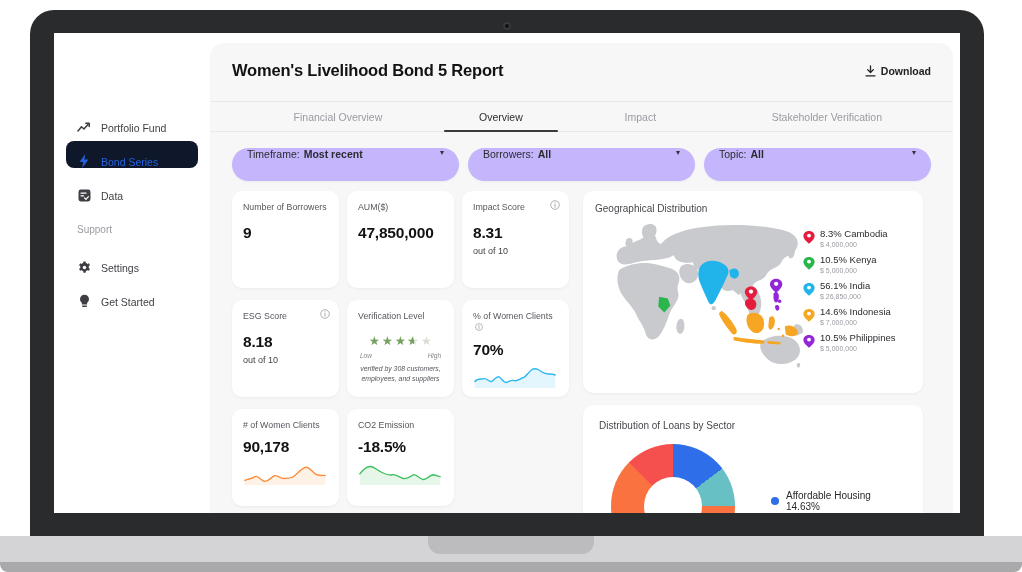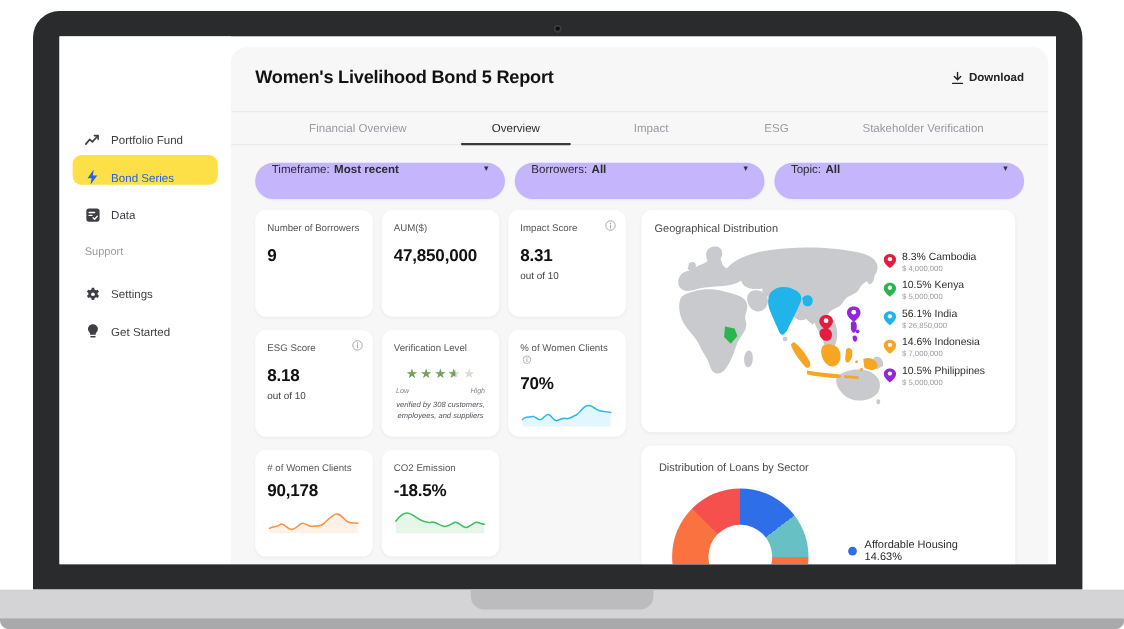--- a/index.html
+++ b/index.html
@@ -7,21 +7,21 @@
   
   .laptop-top{position:absolute;left:30px;top:10px;width:954px;height:526px;background:#2a2b2d;border-radius:24px 24px 0 0}
   .camera{position:absolute;left:50%;top:12px;transform:translateX(-50%);width:8px;height:8px;border-radius:50%;background:#101012;box-shadow:inset 0 0 0 2px #3b3b3e}
   .screen{position:absolute;left:24px;top:23px;right:24px;bottom:23px;background:#fff;overflow:hidden;display:flex}
   .base{position:absolute;left:0;top:536px;width:1022px;height:26px;background:#d4d4d6}
   .base-notch{position:absolute;left:50%;top:0;transform:translateX(-50%);width:166px;height:18px;background:#bcbcbe;border-radius:0 0 12px 12px}
   .base-strip{position:absolute;left:0;top:562px;width:1022px;height:10px;background:#a9a9ab;border-radius:0 0 8px 8px}
   
   .sidebar{width:156px;background:#fff;padding-top:74px;flex:none}
   .nav-item{display:flex;align-items:flex-end;gap:10px;height:27px;margin:0 12px 7px;padding:0 11px;border-radius:8px;font-size:10.5px;color:#3e3e44;cursor:pointer}
-  .nav-item.active{background:#fde047;color:#2563e0}
+  .nav-item.active{background:#0f172a;color:#2563e0}
   .nav-icon{display:flex;align-items:center;justify-content:center;width:14px;height:14px;color:inherit}
   .support-label{margin:22px 23px 12px;font-size:10px;color:#9a9aa2}
   
   .main{flex:1;background:#f7f7f8;border-radius:14px 14px 0 0;margin:10px 7px 0 0;overflow:hidden;position:relative}
   .report-header{display:flex;justify-content:space-between;align-items:center;padding:18px 22px 0}
   .page-title{font-size:16.5px;font-weight:bold;color:#121214;letter-spacing:-0.2px}
   .download{display:flex;align-items:flex-start;gap:5px;font-size:10.5px;font-weight:bold;color:#222;cursor:pointer}
   .hdr-divider{height:1px;background:#e9e9ed;margin-top:21px}
   .tabs{display:flex;padding:0 22px;border-bottom:1px solid #e9e9ed}
   .tab{height:29px;display:flex;align-items:center;justify-content:center;font-size:10.5px;color:#9a9aa1;position:relative;cursor:pointer}
@@ -155,21 +155,20 @@
           <span>Download</span>
         </div>
       </div>
 
       <div class="hdr-divider"></div>
 
       <div class="tabs">
         <div class="tab t1">Financial Overview</div>
         <div class="tab t0 active">Overview</div>
         <div class="tab t2">Impact</div>
-        <div class="tab t3">ESG</div>
         <div class="tab t4">Stakeholder Verification</div>
       </div>
 
       <div class="filters">
         <div class="filter-pill">
           <span class="f-label">Timeframe:</span>
           <span class="f-value">Most recent</span>
           <span class="caret">▾</span>
         </div>
         <div class="filter-pill">

